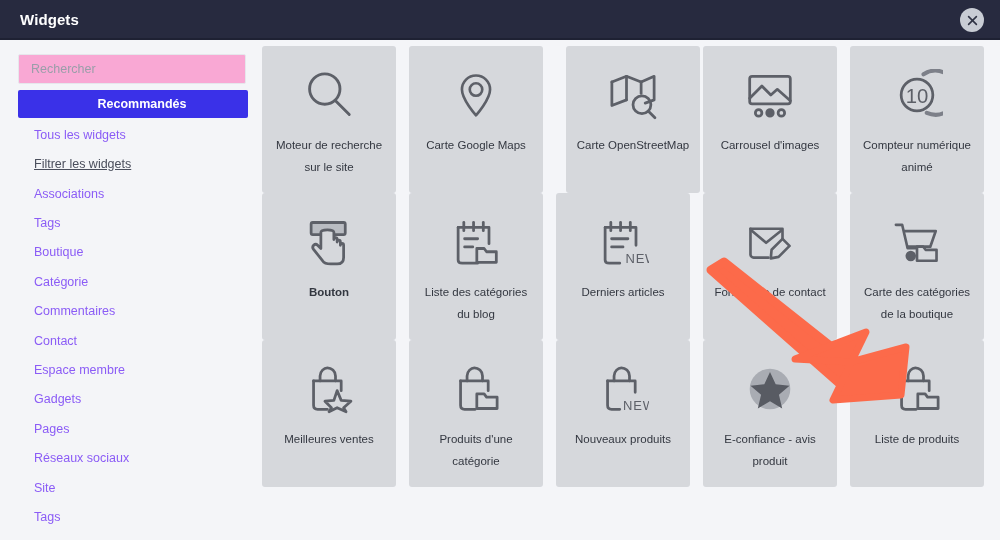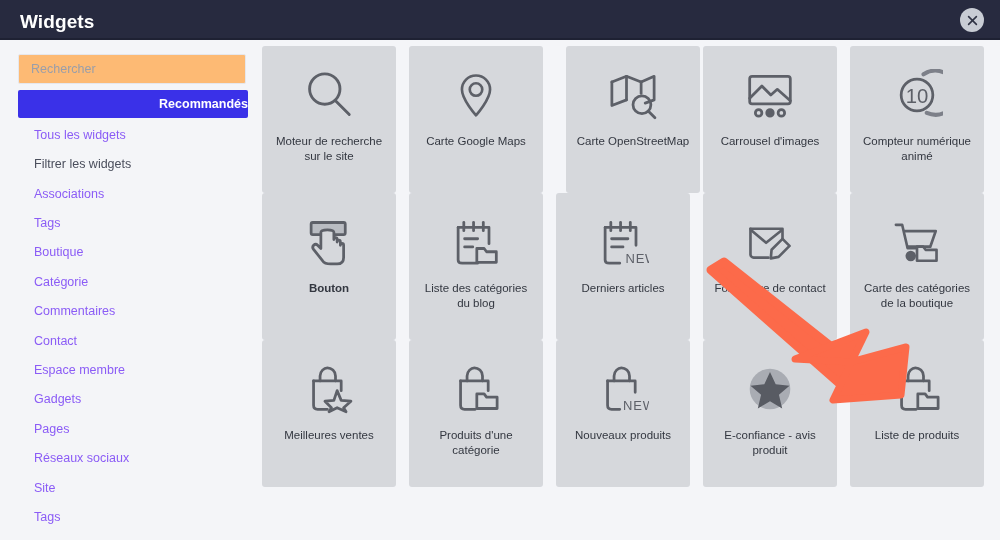--- a/index.html
+++ b/index.html
@@ -26,21 +26,21 @@
     top: 0; left: 0;
     width: 1000px;
     height: 40px;
     background: #272a3f;
     border-bottom: 2px solid #1e2133;
   }
   #header-title {
     position: absolute;
     left: 20px;
     top: 11px;
-    font-size: 19px;
+    font-size: 15px;
     font-weight: bold;
     color: #ffffff;
     letter-spacing: 0.1px;
   }
   #close-button {
     position: absolute;
     right: 16px;
     top: 8px;
     width: 24px;
     height: 24px;
@@ -62,42 +62,42 @@
     width: 262px;
     height: 498px;
     background: #f4f5f8;
   }
   #search-input {
     position: absolute;
     left: 18px;
     top: 12px;
     width: 228px;
     height: 30px;
-    background: #fdba74;
+    background: #f9a8d4;
     border: 1px solid #e6e7ec;
     border-radius: 2px;
     padding: 0 12px;
     font-family: "Liberation Sans", sans-serif;
     font-size: 12.5px;
     color: #3b3f4d;
     outline: none;
   }
   #search-input::placeholder { color: #9a9ea9; }
 
   #recommended-button {
     position: absolute;
     left: 18px;
     top: 48px;
     width: 230px;
     height: 28px;
     background: #3a31e8;
     border: none;
     border-radius: 2px;
     cursor: pointer;
-    text-align: right;
+    text-align: center;
     padding-left: 18px;
     font-family: "Liberation Sans", sans-serif;
     font-size: 12.5px;
     font-weight: bold;
     color: #ffffff;
     line-height: 28px;
   }
 
   .nav-item {
     position: absolute;
@@ -136,21 +136,21 @@
     align-items: center;
     justify-content: center;
   }
   .card-icon svg { display: block; }
   .card-label {
     position: absolute;
     left: 8px;
     top: 88px;
     width: 118px;
     font-size: 11.5px;
-    line-height: 15px;
+    line-height: 22px;
     color: #333740;
     text-align: center;
   }
 
   
   #arrow-annotation {
     position: absolute;
     left: 700px;
     top: 250px;
     width: 215px;
@@ -170,21 +170,21 @@
         <path d="M1.6 1.6 L9.4 9.4 M9.4 1.6 L1.6 9.4" stroke="#2f3344" stroke-width="1.6" stroke-linecap="round" fill="none"></path>
       </svg>
     </button>
   </div>
 
   <div id="sidebar">
     <input id="search-input" type="text" placeholder="Rechercher" style="">
     <button id="recommended-button">Recommandés</button>
     <div id="nav-items">
         <div class="nav-item" style="top: 86px;">Tous les widgets</div>
-        <div class="nav-item dark" style="top: 115px;">Filtrer les widgets</div>
+        <div class="nav-item dark" style="top: 115px; text-decoration: underline;">Filtrer les widgets</div>
         <div class="nav-item" style="top: 145px;">Associations</div>
         <div class="nav-item" style="top: 174px;">Tags</div>
         <div class="nav-item" style="top: 203px;">Boutique</div>
         <div class="nav-item" style="top: 233px;">Catégorie</div>
         <div class="nav-item" style="top: 262px;">Commentaires</div>
         <div class="nav-item" style="top: 292px;">Contact</div>
         <div class="nav-item" style="top: 321px;">Espace membre</div>
         <div class="nav-item" style="top: 350px;">Gadgets</div>
         <div class="nav-item" style="top: 380px;">Pages</div>
         <div class="nav-item" style="top: 409px;">Réseaux sociaux</div>

